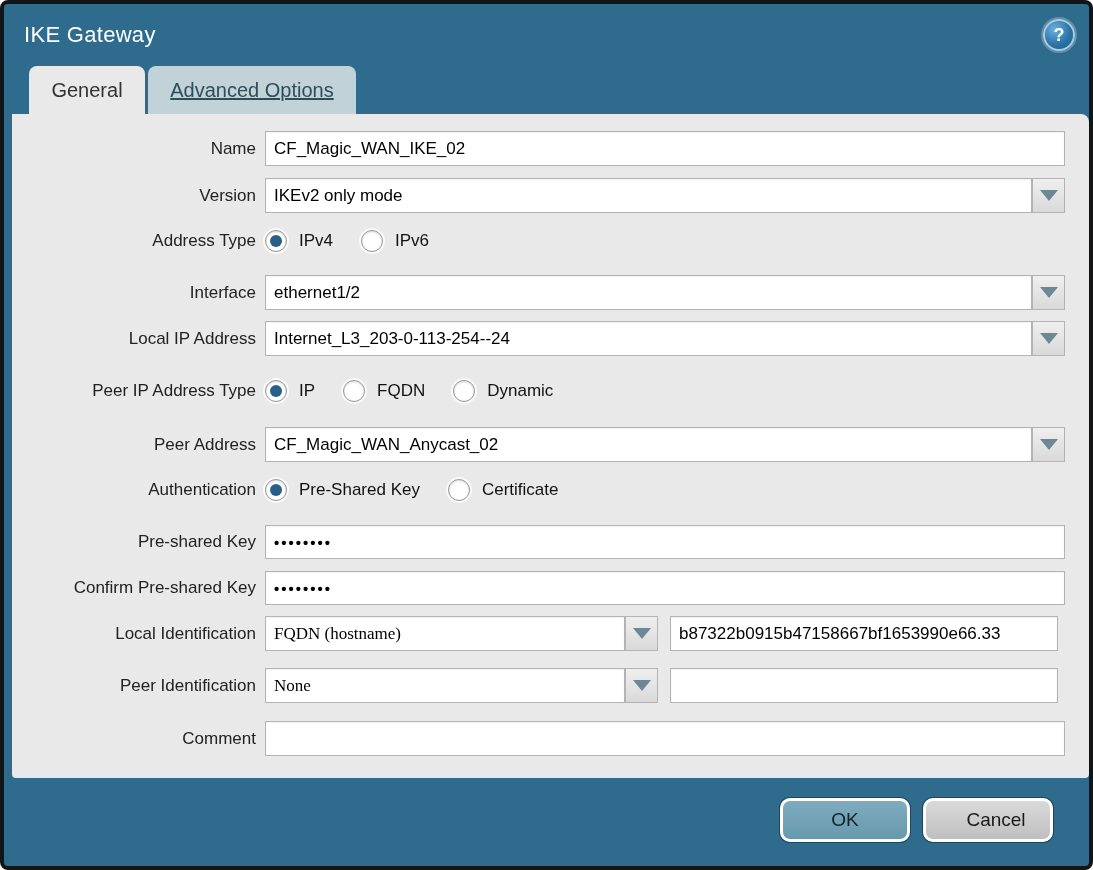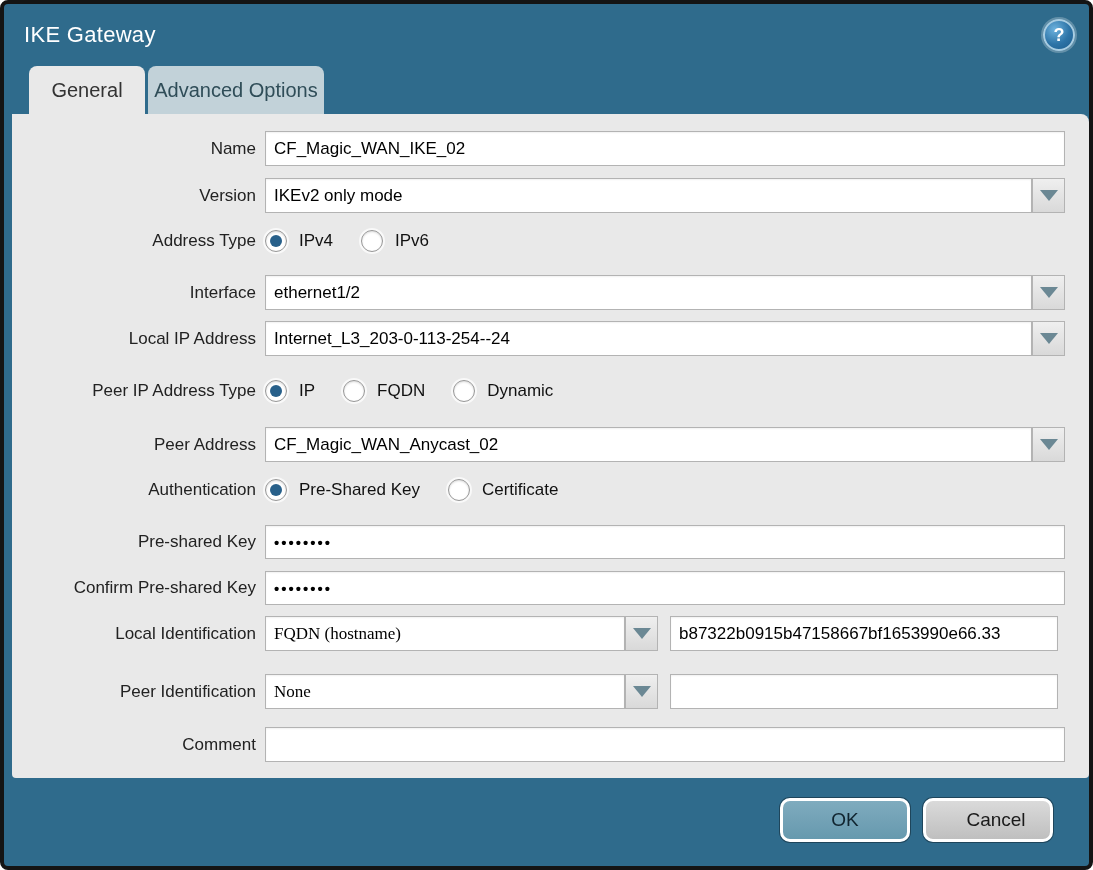--- a/index.html
+++ b/index.html
@@ -34,37 +34,37 @@
     padding-left:25px; height:48px;
   }
   .tab {
     height:48px; display:flex; align-items:center; justify-content:center;
     font-size:20px; border-radius:8px 8px 0 0; cursor:pointer;
   }
   .tab.active {
     width:116px; background:#e9e9e9; color:#333333;
   }
   .tab.inactive {
-    width:176px; background:#c2d2d9; color:#2f4d58; margin-left:3px;
+    width:208px; background:#c2d2d9; color:#2f4d58; margin-left:3px;text-decoration:underline;
   }
   
   .panel {
     margin:0 8px; width:1077px; height:664px;
     background:#e9e9e9;
     border-radius:0 8px 4px 4px;
     padding:17px 24px 0 0;
   }
   .row { display:flex; align-items:center; }
   .row .lbl {
     flex:none; width:244px; text-align:right;
     font-size:17px; color:#222222;
   }
   .row .fld { flex:1; margin-left:9px; display:flex; align-items:flex-start; }
   .mb11{margin-bottom:11px}.mb12{margin-bottom:12px}.mb14{margin-bottom:14px}
-  .mb17{margin-bottom:23px}.mb18{margin-bottom:18px}.mb20{margin-bottom:20px}
+  .mb17{margin-bottom:17px}.mb18{margin-bottom:18px}.mb20{margin-bottom:20px}
   .mb21{margin-bottom:21px}.mb22{margin-bottom:22px}
   .txt {
     height:35px; width:100%;
     border:1px solid #b3b3b3; background:#ffffff;
     font-family:inherit; font-size:17px; color:#000;
     padding:0 8px; outline:none;
     box-shadow: inset 0 1px 2px rgba(0,0,0,0.06);
   }
   .txt.pwd { font-weight:bold; font-size:15px; letter-spacing:2px; height:34px; }
   .combo { display:flex; flex:1; }

